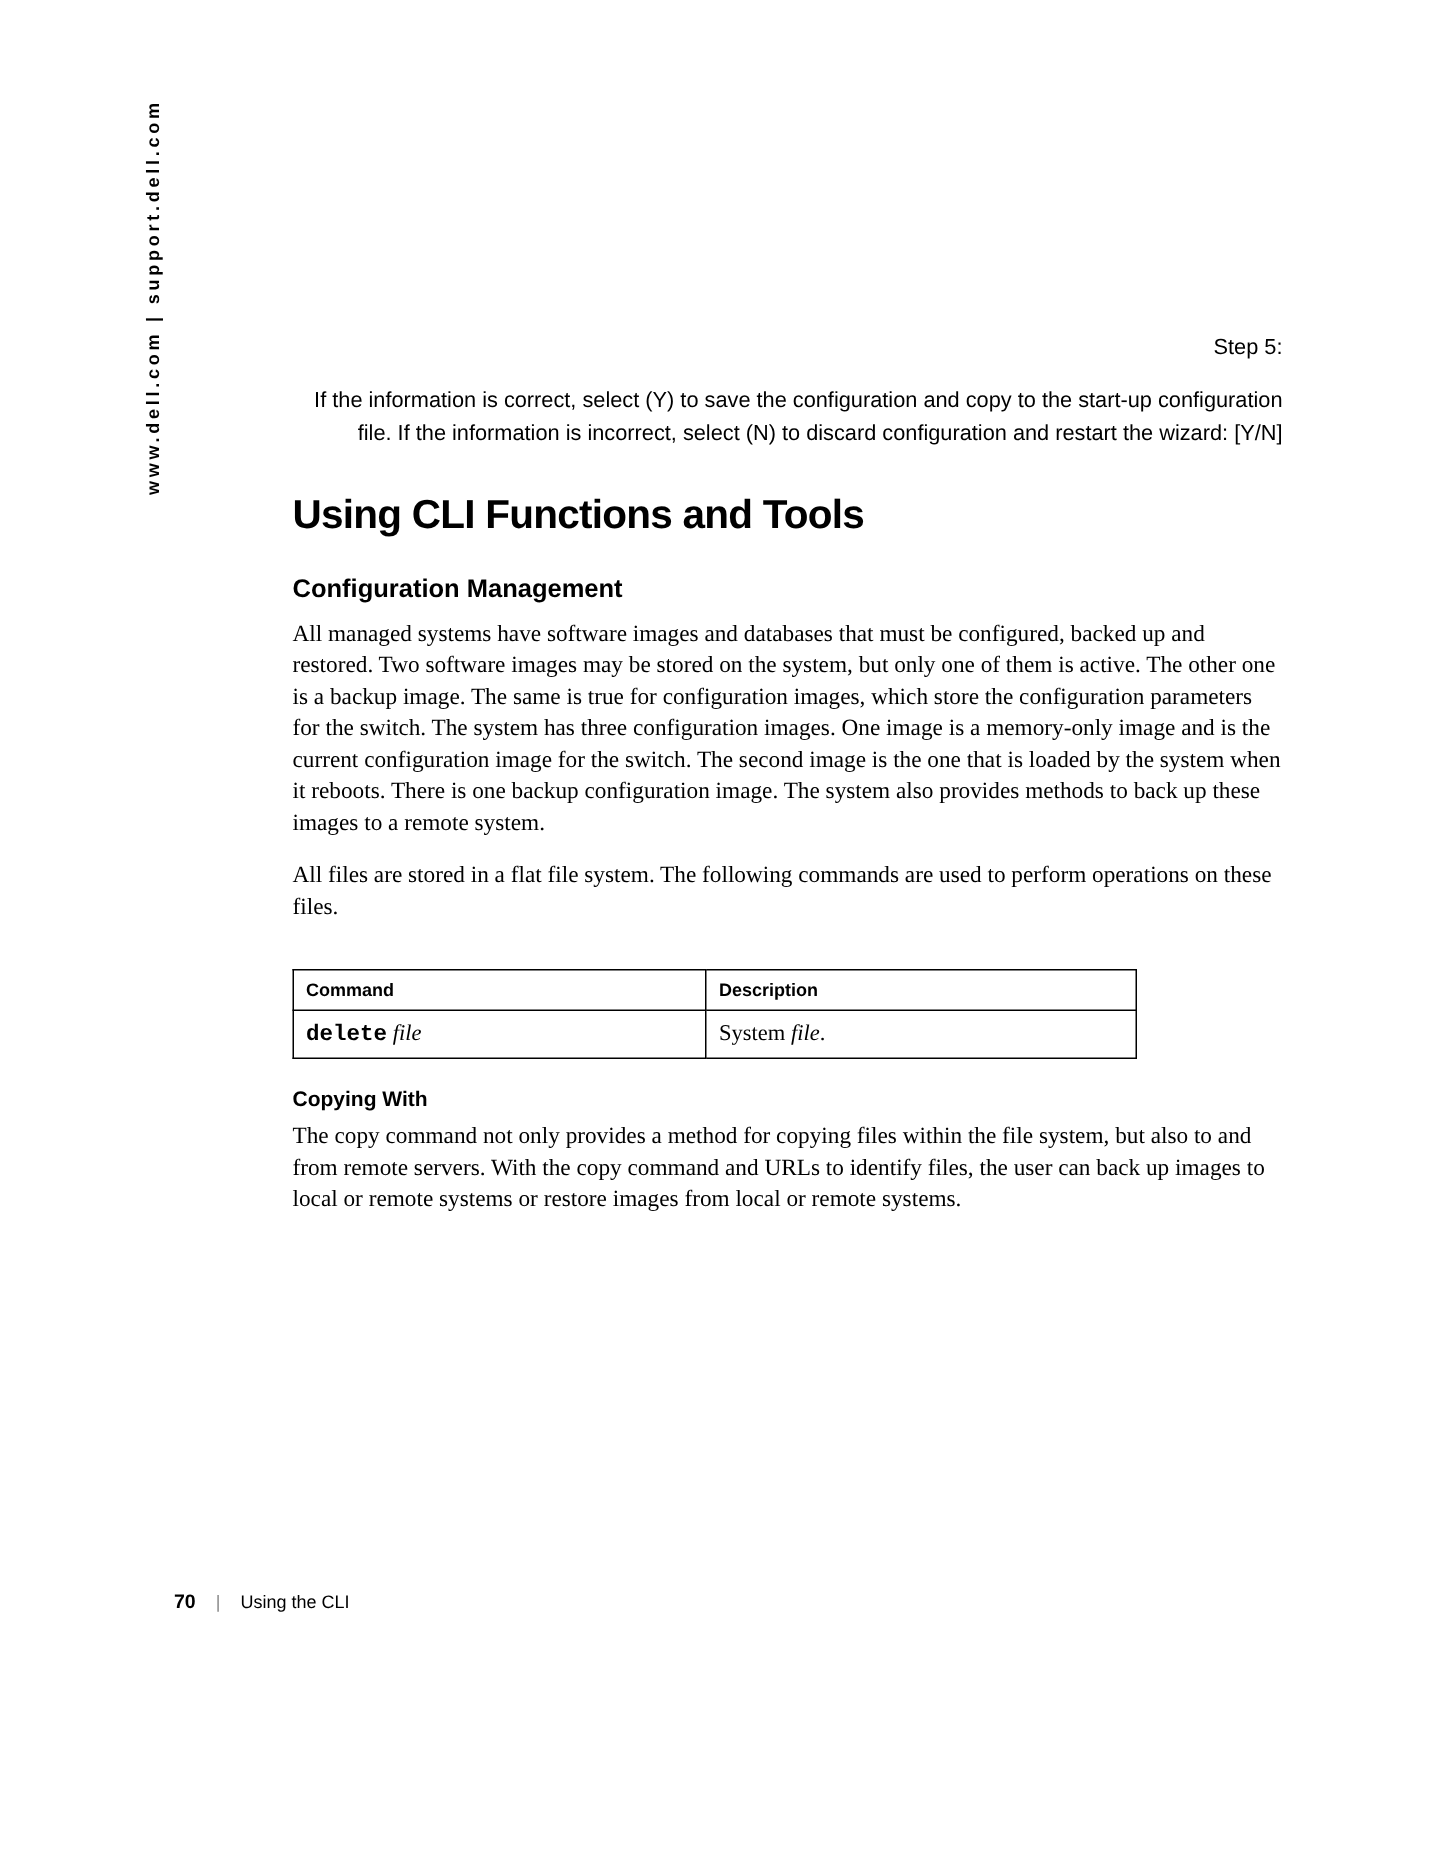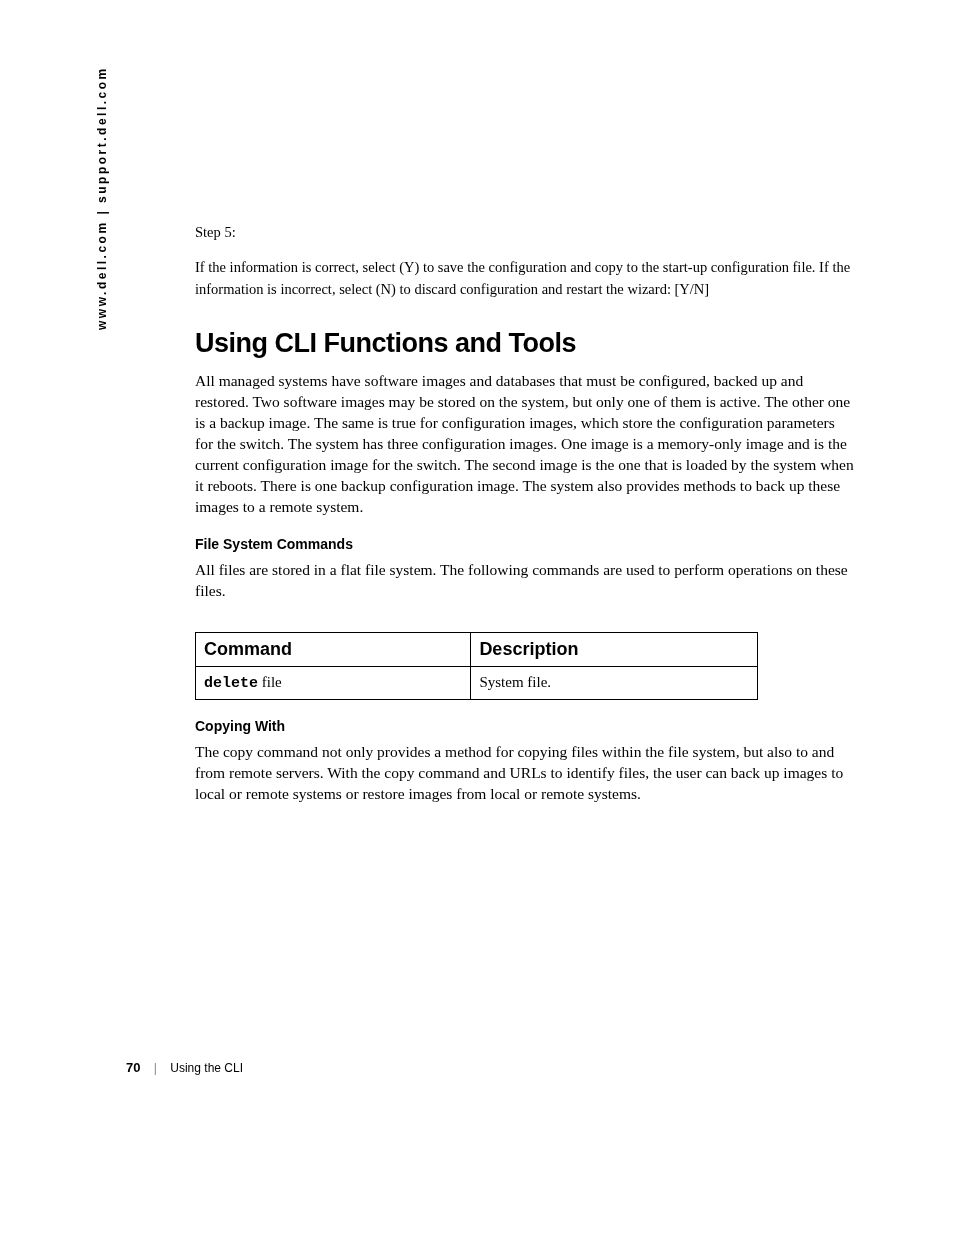--- a/index.html
+++ b/index.html
@@ -27,24 +27,25 @@
       white-space: nowrap;
       font-weight: bold;
     }
     .content {
       position: absolute;
       left: 195px;
       top: 222px;
       width: 660px;
     }
     .mono {
-      font-family: Liberation Serif, serif;
+      font-family: Liberation Sans, sans-serif;
       font-size: 14.5px;
       line-height: 1.5;
       margin-bottom: 13px;
+      text-align: right;
     }
     .heading-main {
       font-family: 'Arial Narrow', Arial, Helvetica, sans-serif;
       font-weight: bold;
       font-size: 27px;
       margin-top: 28px;
       margin-bottom: 12px;
       font-stretch: condensed;
       letter-spacing: -0.5px;
     }
@@ -79,37 +80,38 @@
     th, td {
       border: 1px solid #000;
       padding: 5px 8px;
       text-align: left;
       vertical-align: top;
       font-size: 15px;
     }
     th {
       font-family: 'Arial Narrow', Arial, Helvetica, sans-serif;
       font-weight: bold;
-      font-size: 18px;
+      font-size: 12px;
       font-stretch: condensed;
       padding: 6px 8px;
     }
     td {
       font-family: Georgia, 'Times New Roman', serif;
       line-height: 1.35;
     }
     .bold {
       font-weight: bold;
       font-family: Liberation Mono, monospace;
     }
     .italic {
+      font-style: italic;
     }
     .footer {
       position: absolute;
-      left: 126px;
+      left: 116px;
       bottom: 160px;
       font-family: Arial, Helvetica, sans-serif;
       font-size: 12px;
     }
     .page-num {
       font-weight: bold;
       font-size: 13px;
     }
     .footer-sep {
       margin: 0 10px;
@@ -120,23 +122,23 @@
 <body>
 
 <div class="side-text">www.dell.com | support.dell.com</div>
 
 <div class="content">
   <p class="mono">Step 5:</p>
   <p class="mono">If the information is correct, select (Y) to save the configuration and copy to the start-up configuration file. If the information is incorrect, select (N) to discard configuration and restart the wizard: [Y/N]</p>
 
   <h1 class="heading-main">Using CLI Functions and Tools</h1>
 
+  <h2 class="heading-sub">Configuration Management</h2>
   <p class="body-text">All managed systems have software images and databases that must be configured, backed up and restored. Two software images may be stored on the system, but only one of them is active. The other one is a backup image. The same is true for configuration images, which store the configuration parameters for the switch. The system has three configuration images. One image is a memory-only image and is the current configuration image for the switch. The second image is the one that is loaded by the system when it reboots. There is one backup configuration image. The system also provides methods to back up these images to a remote system.</p>
 
-  <h3 class="heading-sub-small">File System Commands</h3>
   <p class="body-text">All files are stored in a flat file system. The following commands are used to perform operations on these files.</p>
 
   <table>
     <thead>
       <tr>
         <th style="width:49%">Command</th>
         <th>Description</th>
       </tr>
     </thead>
     <tbody>

